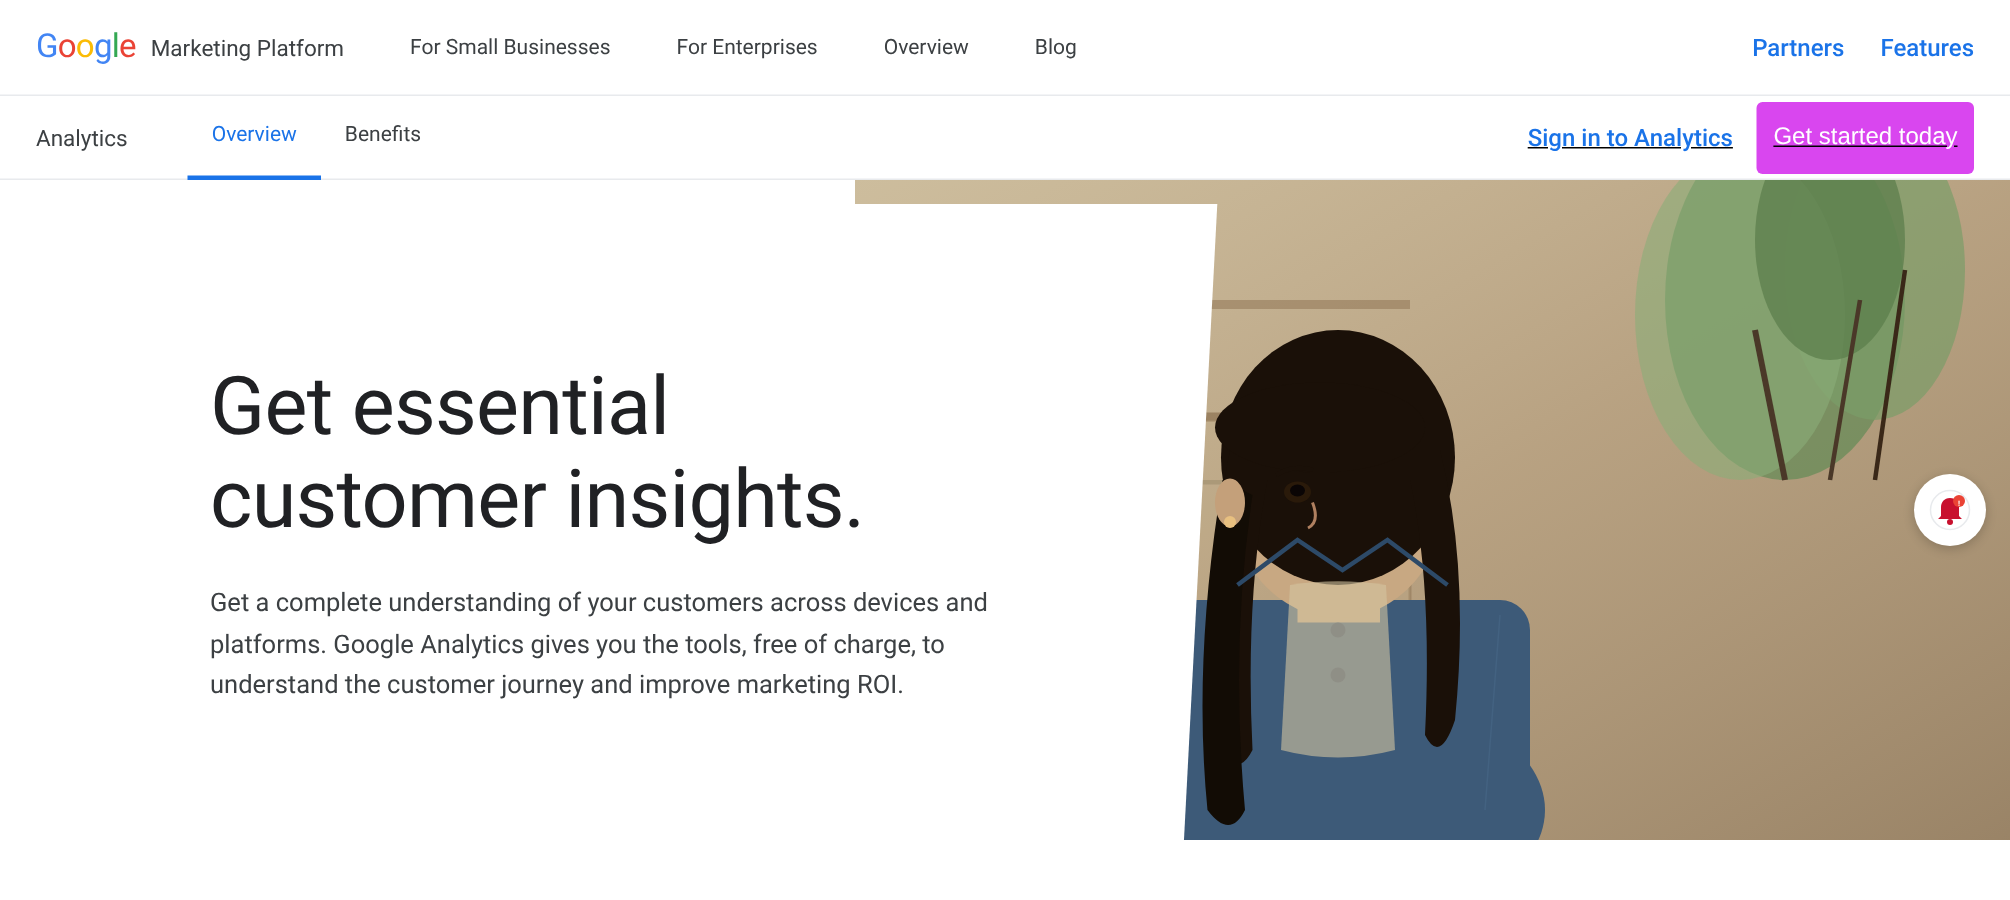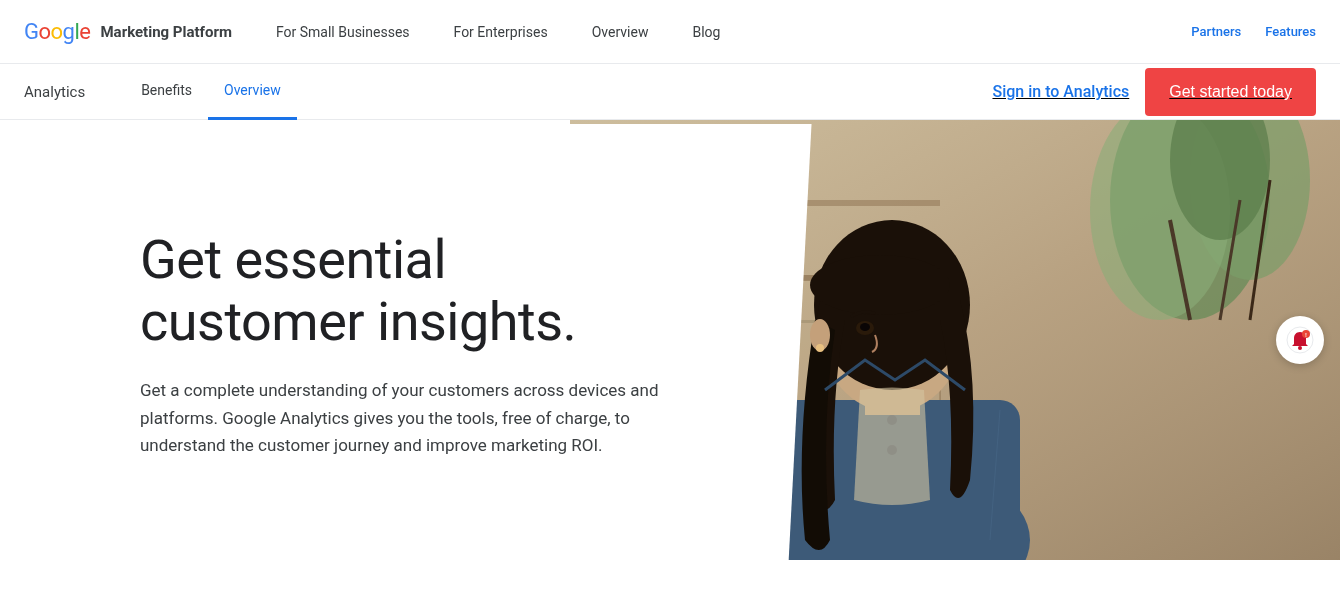--- a/index.html
+++ b/index.html
@@ -28,21 +28,21 @@
     }
     .google-logo .g { color: #4285F4; }
     .google-logo .o1 { color: #EA4335; }
     .google-logo .o2 { color: #FBBC05; }
     .google-logo .g2 { color: #4285F4; }
     .google-logo .l { color: #34A853; }
     .google-logo .e { color: #EA4335; }
     .logo-platform {
       font-size: 15px;
       color: #3c4043;
-      font-weight: 700;
+      font-weight: 400;
       margin-left: 2px;
     }
     .top-nav-links {
       display: flex;
       align-items: center;
       gap: 20px;
       flex: 1;
     }
     .top-nav-links a {
       text-decoration: none;
@@ -52,21 +52,21 @@
       border-radius: 4px;
       cursor: pointer;
     }
     .top-nav-right {
       display: flex;
       align-items: center;
       gap: 24px;
     }
     .top-nav-right a {
       text-decoration: none;
-      font-size: 13px;
+      font-size: 16px;
       color: #1a73e8;
       font-weight: 500;
     }
 
     
     .sub-nav {
       display: flex;
       align-items: center;
       padding: 0 24px;
       height: 56px;
@@ -107,43 +107,43 @@
       gap: 16px;
       text-decoration: underline;
     }
     .sign-in-link {
       text-decoration: none;
       color: #1a73e8;
       font-size: 16px;
       font-weight: 500;
     }
     .get-started-btn {
-      background: #ef4444;
+      background: #d946ef;
       color: #fff;
       border: none;
       border-radius: 4px;
       font-size: 16px;
       font-weight: 500;
-      padding: 12px 24px;
+      padding: 12px 11px;
       cursor: pointer;
       height: 48px;
     }
 
     
     .hero {
       position: relative;
       width: 1340px;
       height: 440px;
       overflow: hidden;
       display: flex;
     }
     .hero-content {
       position: absolute;
       left: 0;
-      top: 4px;
+      top: 16px;
       width: 760px;
       height: 100%;
       background: #fff;
       display: flex;
       flex-direction: column;
       justify-content: center;
       padding: 48px 80px 48px 140px;
       z-index: 2;
     }
     .hero-content::after {
@@ -247,22 +247,22 @@
   </div>
   <div class="top-nav-right">
     <a>Partners</a>
     <a>Features</a>
   </div>
 </nav>
 
 <nav class="sub-nav">
   <span class="analytics-title">Analytics</span>
   <div class="sub-nav-links">
+    <a class="sub-nav-link active">Overview</a>
     <a class="sub-nav-link">Benefits</a>
-    <a class="sub-nav-link active">Overview</a>
   </div>
   <div class="sub-nav-right">
     <a class="sign-in-link">Sign in to Analytics</a>
     <button class="get-started-btn">Get started today</button>
   </div>
 </nav>
 
 <section class="hero">
   <div class="hero-content">
     <h1 class="hero-heading">Get essential customer insights.</h1>

